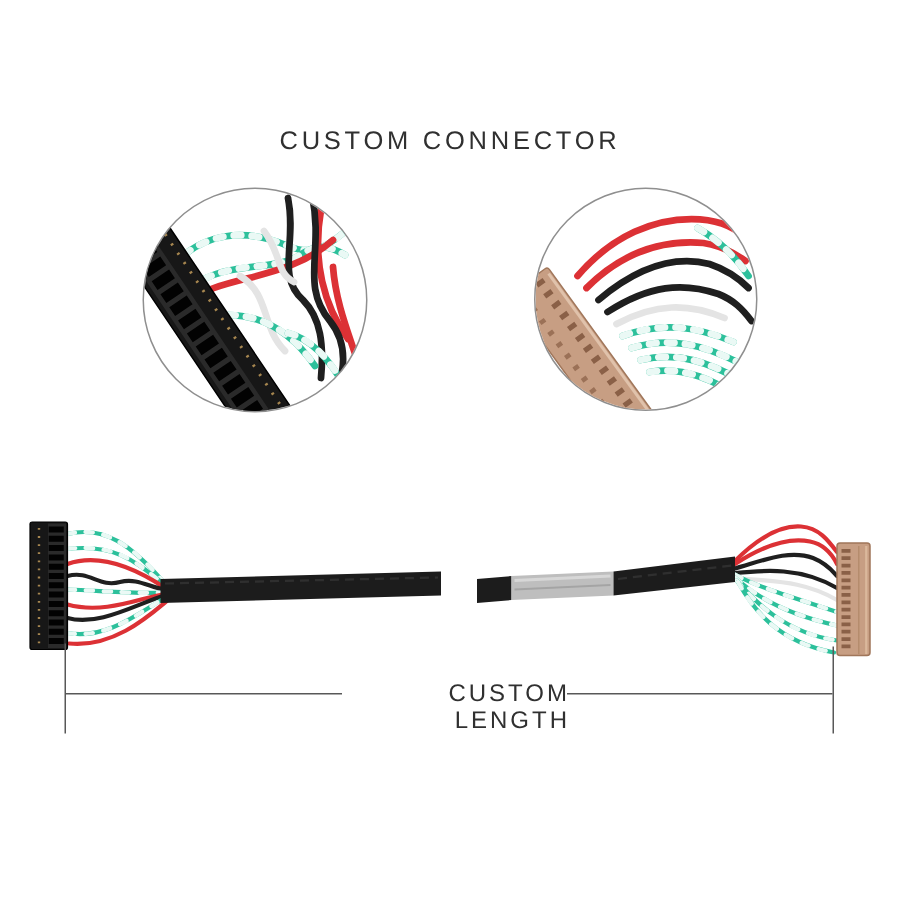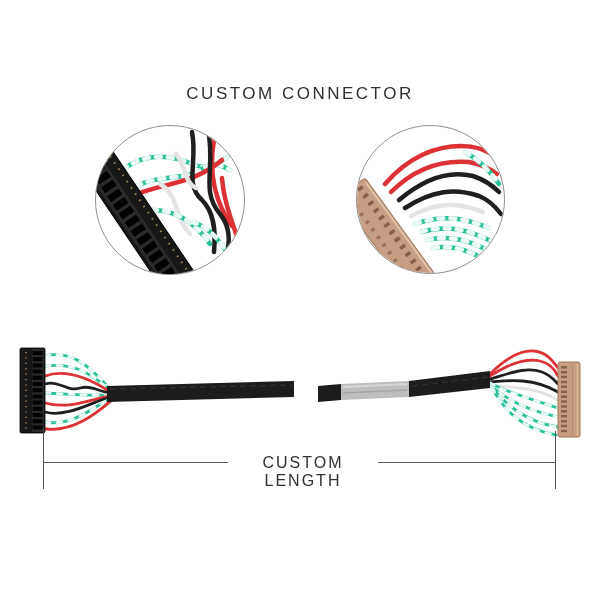--- a/index.html
+++ b/index.html
@@ -29,21 +29,21 @@
   .mag-wire{stroke-width:4.5;}
   .cab-wire{stroke-width:2.8;}
   .cab-stripe{stroke-width:2.8;stroke-dasharray:4 5;}
   .vline{position:absolute;width:1px;background:var(--annotation-line,#585858);}
   .vline.left{left:43px;top:429px;height:60px;}
   .vline.right{left:555px;top:431px;height:58px;}
   .hline{position:absolute;height:1px;background:var(--annotation-line,#585858);}
   .hline.left{left:44px;top:462px;width:184px;}
   .hline.right{left:378px;top:462px;width:177px;}
   .length-label{
-    position:absolute;left:226px;top:454px;width:154px;text-align:center;
+    position:absolute;left:226px;top:454px;width:154px;text-align:right;
     font-size:16px;letter-spacing:2px;color:var(--text,#303030);font-weight:500;
   }
 </style>
 </head>
 <body>
 
 <div class="canvas">
 
   <div class="title">CUSTOM CONNECTOR</div>
 

